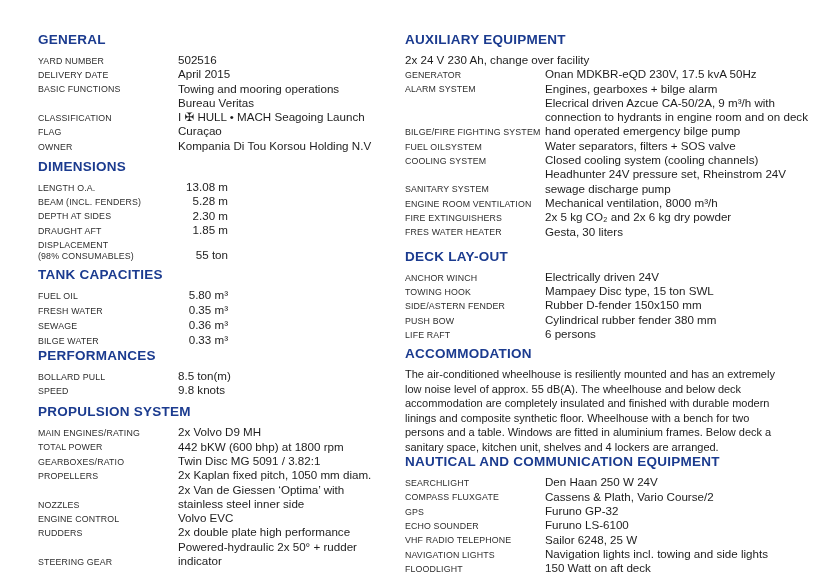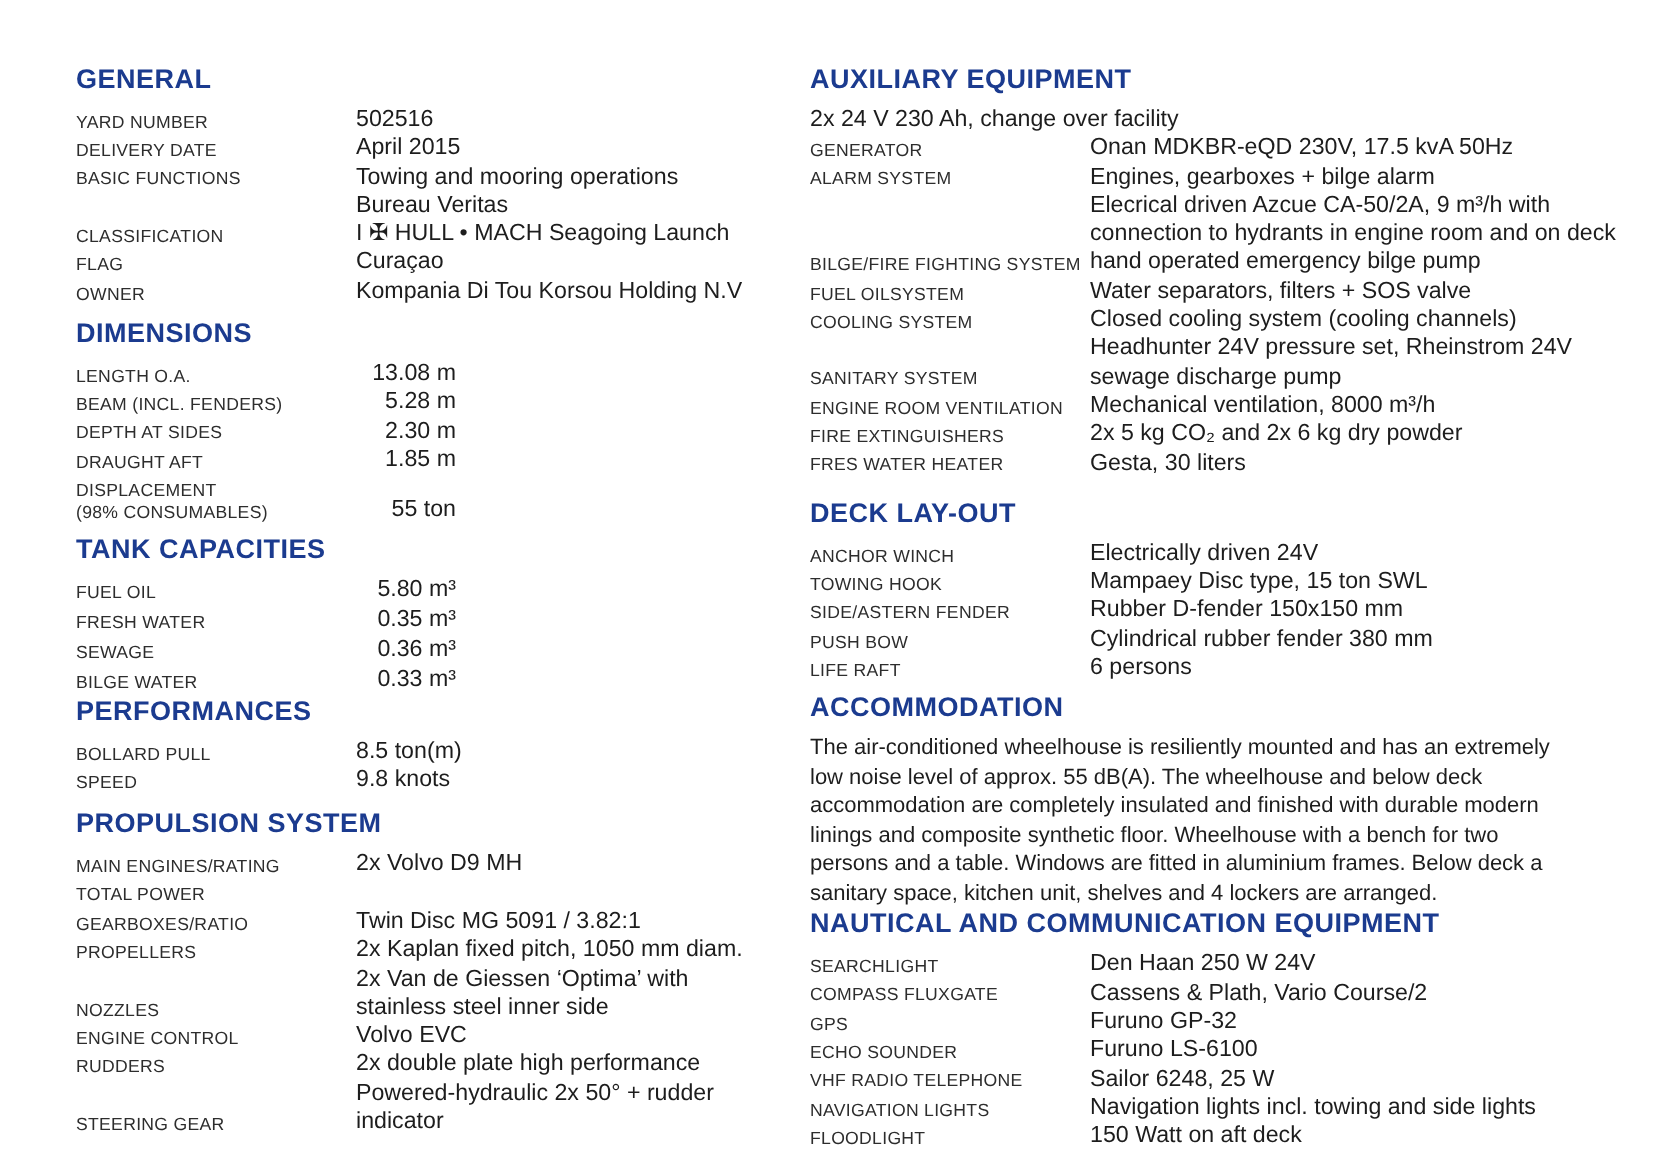--- a/index.html
+++ b/index.html
@@ -154,20 +154,21 @@
     </section>
 
     <section class="sec-propulsion">
       <h2 class="stitle">PROPULSION SYSTEM</h2>
       <div class="row">
         <span class="lab">MAIN ENGINES/RATING</span>
         <span class="val">2x Volvo D9 MH</span>
       </div>
       <div class="row">
         <span class="lab">TOTAL POWER</span>
+        <span class="val">442 bKW (600 bhp) at 1800 rpm</span>
       </div>
       <div class="row">
         <span class="lab">GEARBOXES/RATIO</span>
         <span class="val">Twin Disc MG 5091 / 3.82:1</span>
       </div>
       <div class="row">
         <span class="lab">PROPELLERS</span>
         <span class="val">2x Kaplan fixed pitch, 1050 mm diam.</span>
       </div>
       <div class="row">

